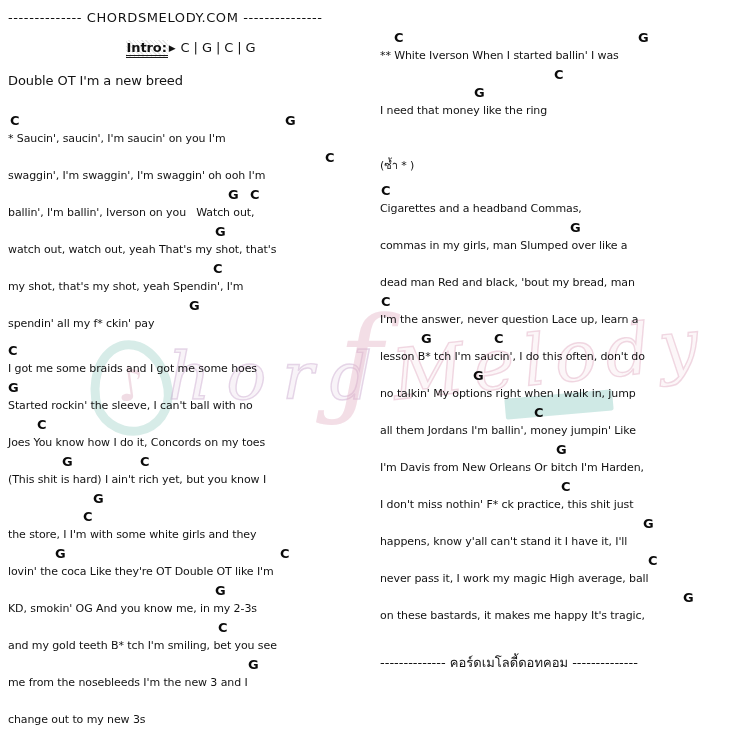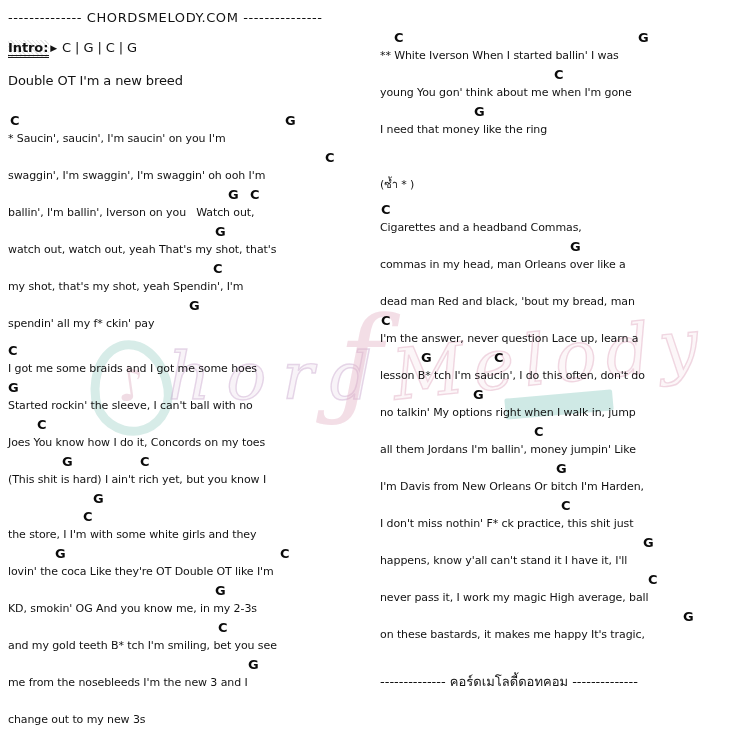--- a/index.html
+++ b/index.html
@@ -13,21 +13,21 @@
   .line{font-size:13px;line-height:19px;white-space:pre;letter-spacing:-0.1px;}
   .site-header{letter-spacing:0.6px;}
   .site-footer{letter-spacing:0px;}
   .gap{width:100%;}
 
   .pair{position:relative;}
   .chordrow{position:relative;height:18px;}
   .chord{position:absolute;top:2px;font-size:13px;font-weight:bold;line-height:15px;color:#0a0a0a;}
   .lyric{font-size:11px;line-height:19px;white-space:pre;letter-spacing:-0.1px;}
 
-  .intro-line{white-space:pre;}
+  .intro-line{white-space:pre;text-align:center;}
   .intro-label{font-weight:bold;border-bottom:3px double #1a1a1a;padding:0 1px 0 0;
      background-image:repeating-linear-gradient(45deg, rgba(0,0,0,0.09) 0 1px, transparent 1px 3px);}
   .intro-arrow{font-size:9px;margin:0 5px 0 1px;vertical-align:1px;}
   .intro-chords{font-size:13px;}
 
   
   .watermark{position:absolute;left:0;top:0;width:742px;height:745px;z-index:1;pointer-events:none;}
   .wm-orb{position:absolute;left:90px;top:340px;width:64px;height:78px;
      border:9px solid rgba(134,196,185,0.33);
      border-radius:50% 50% 48% 52% / 56% 56% 44% 44%;
@@ -175,21 +175,20 @@
         <div class="chordrow">
           <span class="chord" style="left: 14px;">C</span>
           <span class="chord" style="left: 258px;">G</span>
         </div>
         <div class="lyric">** White Iverson When I started ballin' I was</div>
       </div>
       <div class="pair">
         <div class="chordrow">
           <span class="chord" style="left: 174px;">C</span>
         </div>
-        <div class="lyric">young You gon' think about me when I'm gone</div>
       </div>
       <div class="pair">
         <div class="chordrow">
           <span class="chord" style="left: 94px;">G</span>
         </div>
         <div class="lyric">I need that money like the ring</div>
       </div>
       <div class="pair">
         <div class="chordrow"></div>
       </div>
@@ -201,21 +200,21 @@
       <div class="pair">
         <div class="chordrow">
           <span class="chord" style="left: 1px;">C</span>
         </div>
         <div class="lyric">Cigarettes and a headband Commas,</div>
       </div>
       <div class="pair">
         <div class="chordrow">
           <span class="chord" style="left: 190px;">G</span>
         </div>
-        <div class="lyric">commas in my head, man Orleans over like a</div>
+        <div class="lyric">commas in my girls, man Slumped over like a</div>
       </div>
       <div class="pair">
         <div class="chordrow"></div>
         <div class="lyric">dead man Red and black, 'bout my bread, man</div>
       </div>
       <div class="pair">
         <div class="chordrow">
           <span class="chord" style="left: 1px;">C</span>
         </div>
         <div class="lyric">I'm the answer, never question Lace up, learn a</div>

